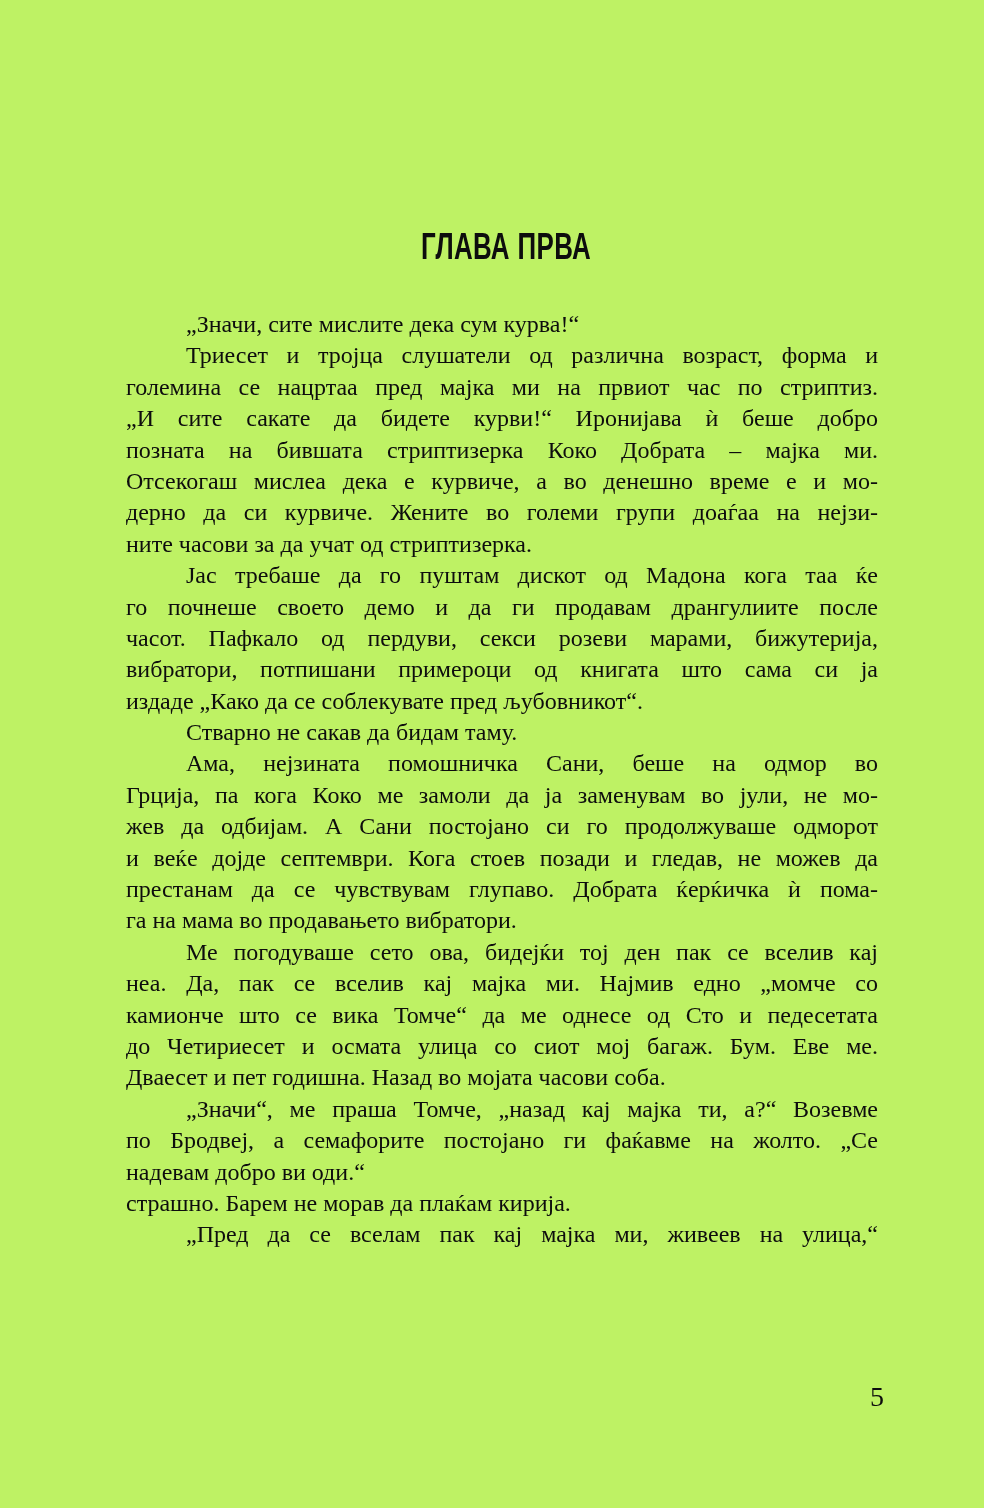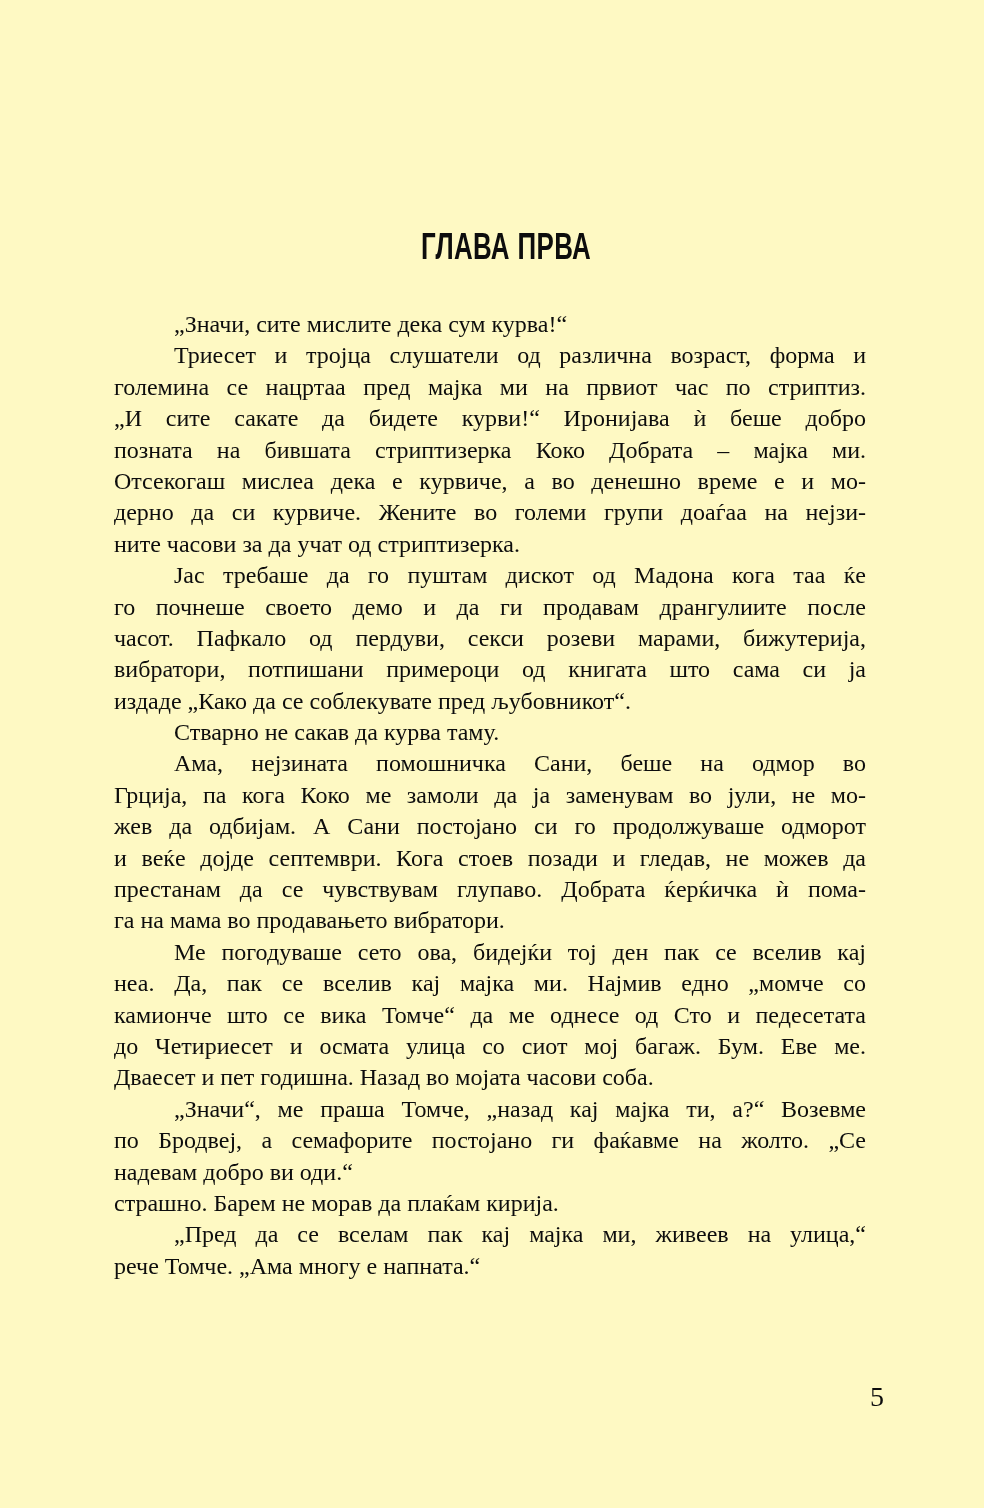--- a/index.html
+++ b/index.html
@@ -4,21 +4,21 @@
 <style>
   html, body {
     margin: 0;
     padding: 0;
     background: #ffffff;
   }
   .page {
     position: relative;
     width: 984px;
     height: 1508px;
-    background: #fef9c3;
+    background: #bef264;
     overflow: hidden;
     color: #111111;
   }
   .chapter-title-wrap {
     position: absolute;
     left: 130px;
     top: 228px;
     width: 752px;
     text-align: center;
     line-height: 38px;
@@ -29,21 +29,21 @@
     font-family: "Liberation Sans", sans-serif;
     font-weight: 700;
     font-size: 36px;
     letter-spacing: 0.5px;
     transform: scaleX(0.72);
     transform-origin: 50% 50%;
     color: #0d0d0d;
   }
   .body-text {
     position: absolute;
-    left: 114px;
+    left: 126px;
     top: 309px;
     width: 752px;
     font-family: "Liberation Serif", serif;
     font-size: 24px;
     line-height: 31.4px;
     color: #0d0d0d;
   }
   .line {
     text-align: justify;
     text-align-last: justify;
@@ -83,35 +83,34 @@
       <div class="line">„И сите сакате да бидете курви!“ Иронијава ѝ беше добро</div>
       <div class="line">позната на бившата стриптизерка Коко Добрата – мајка ми.</div>
       <div class="line">Отсекогаш мислеа дека е курвиче, а во денешно време е и мо-</div>
       <div class="line">дерно да си курвиче. Жените во големи групи доаѓаа на нејзи-</div>
       <div class="line last">ните часови за да учат од стриптизерка.</div>
       <div class="line first">Јас требаше да го пуштам дискот од Мадона кога таа ќе</div>
       <div class="line">го почнеше своето демо и да ги продавам дрангулиите после</div>
       <div class="line">часот. Пафкало од пердуви, секси розеви марами, бижутерија,</div>
       <div class="line">вибратори, потпишани примероци од книгата што сама си ја</div>
       <div class="line last">издаде „Како да се соблекувате пред љубовникот“.</div>
-      <div class="line first last">Стварно не сакав да курва таму.</div>
+      <div class="line first last">Стварно не сакав да бидам таму.</div>
       <div class="line first">Ама, нејзината помошничка Сани, беше на одмор во</div>
       <div class="line">Грција, па кога Коко ме замоли да ја заменувам во јули, не мо-</div>
       <div class="line">жев да одбијам. А Сани постојано си го продолжуваше одморот</div>
       <div class="line">и веќе дојде септември. Кога стоев позади и гледав, не можев да</div>
       <div class="line">престанам да се чувствувам глупаво. Добрата ќерќичка ѝ пома-</div>
       <div class="line last">га на мама во продавањето вибратори.</div>
       <div class="line first">Ме погодуваше сето ова, бидејќи тој ден пак се вселив кај</div>
       <div class="line">неа. Да, пак се вселив кај мајка ми. Најмив едно „момче со</div>
       <div class="line">камионче што се вика Томче“ да ме однесе од Сто и педесетата</div>
       <div class="line">до Четириесет и осмата улица со сиот мој багаж. Бум. Еве ме.</div>
       <div class="line last">Дваесет и пет годишна. Назад во мојата часови соба.</div>
       <div class="line first">„Значи“, ме праша Томче, „назад кај мајка ти, а?“ Возевме</div>
       <div class="line">по Бродвеј, а семафорите постојано ги фаќавме на жолто. „Се</div>
       <div class="line last">надевам добро ви оди.“</div>
       <div class="line last">страшно. Барем не морав да плаќам кирија.</div>
       <div class="line first">„Пред да се вселам пак кај мајка ми, живеев на улица,“</div>
-      <div class="line last">рече Томче. „Ама многу е напната.“</div>
     </div>
 
   <div class="page-number">5</div>
 
 </div>
 
 </body></html>

